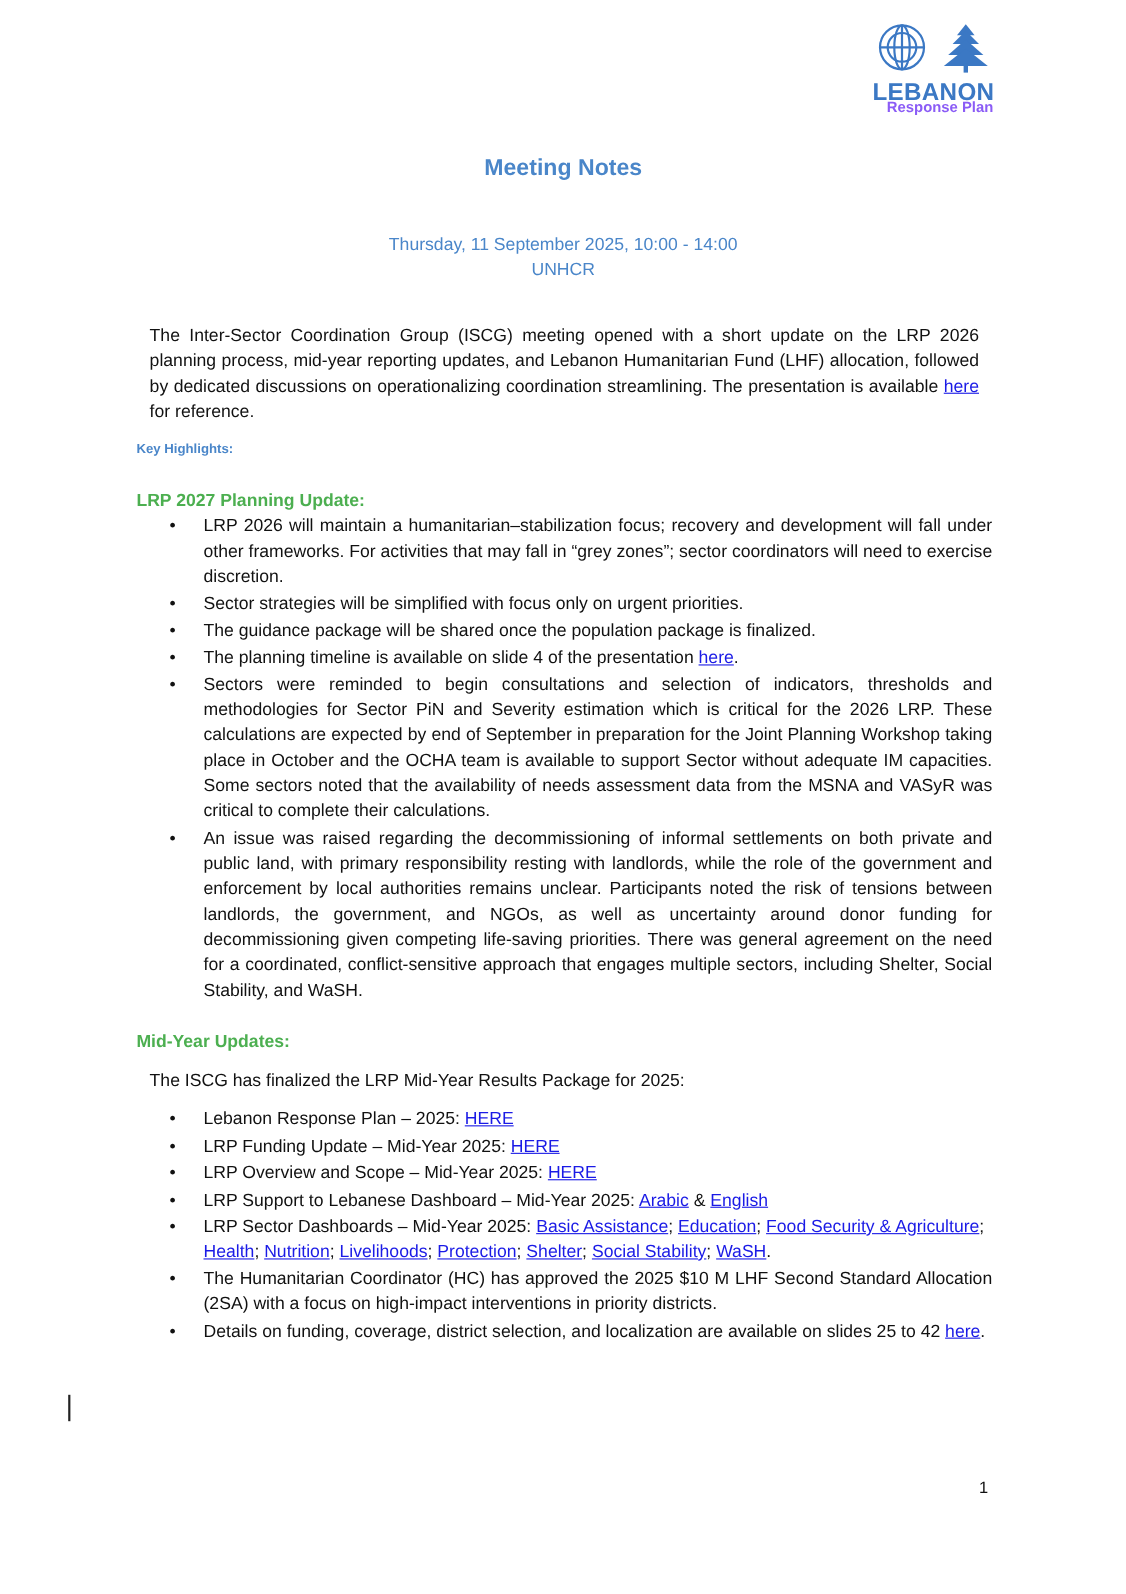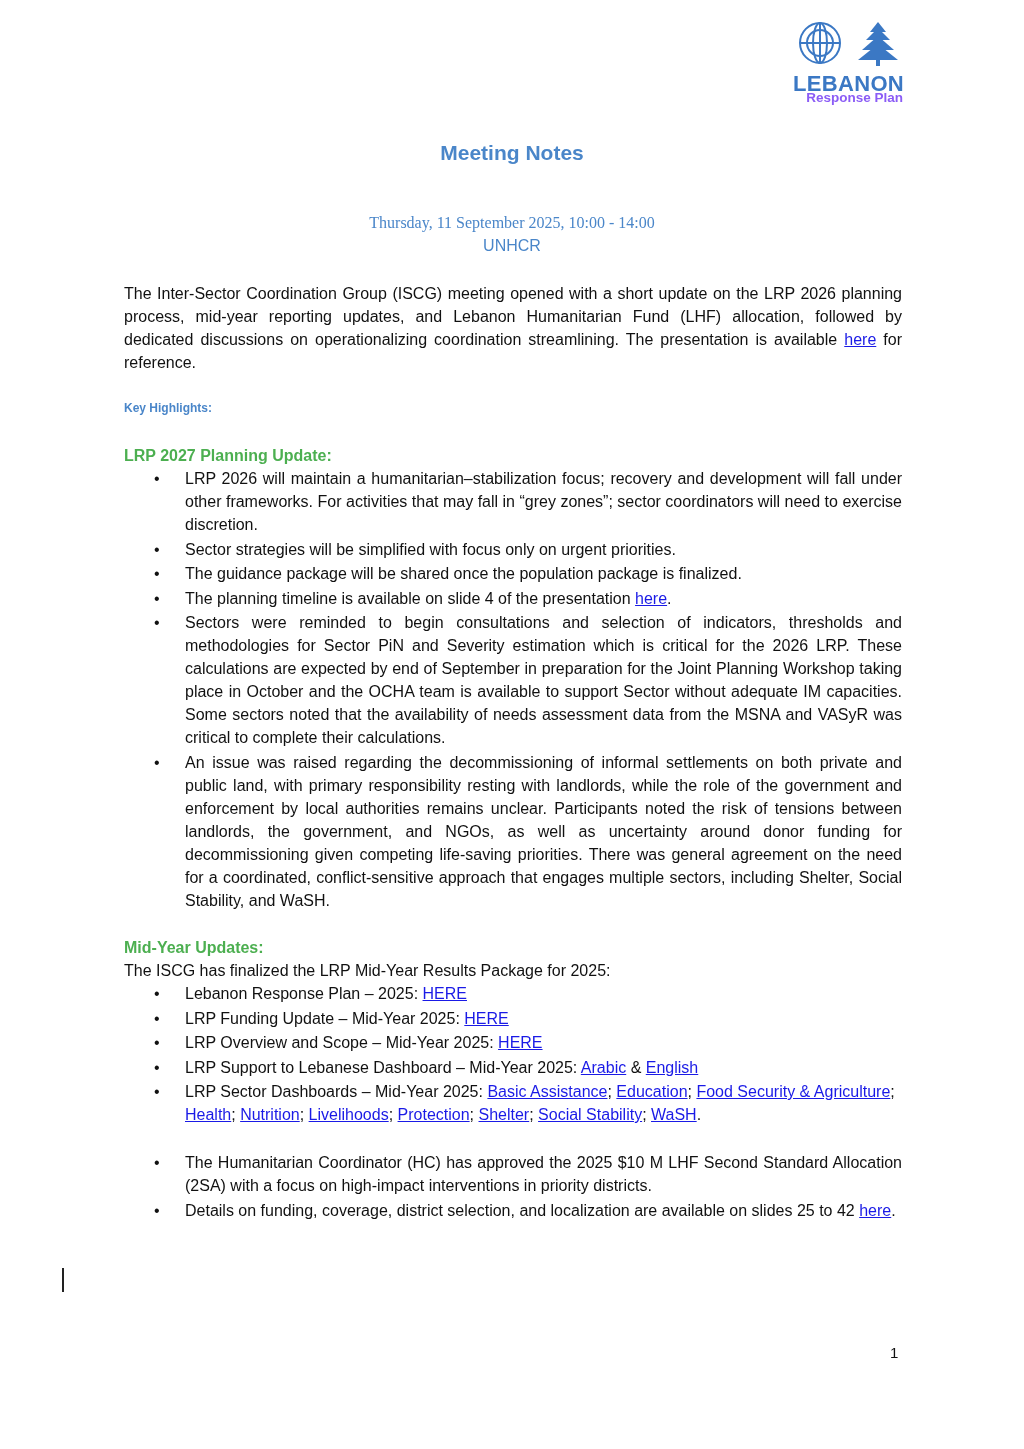--- a/index.html
+++ b/index.html
@@ -13,25 +13,25 @@
   .logo-text1 { position: absolute; left: 0; top: 53px; width: 118px; text-align: right;
                 font-size: 22px; font-weight: bold; color: #3b78c4; letter-spacing: 0.3px; }
   .logo-text2 { position: absolute; left: 0; top: 72px; width: 117px; text-align: right;
                 font-size: 13.5px; font-weight: bold; color: #8b5cf6; }
 
   .title { position: absolute; left: 0; width: 1024px; text-align: center;
            color: #4a86c9; font-weight: bold; }
   .t1 { top: 125px; font-size: 21px; margin-top: 16px; }
   .t2 { top: 154px; font-size: 21px; }
   .meta { position: absolute; left: 0; width: 1024px; text-align: center; color: #4a86c9; font-size: 16px; }
-  .m1 { top: 214px; font-family: Liberation Serif, serif; }
+  .m1 { top: 214px; }
   .m2 { top: 237px; }
 
   .content { position: absolute; left: 124px; width: 778px; font-size: 16px; line-height: 23px; }
-  p { margin: 0; text-align: justify; }
+  p { margin: 12px; text-align: justify; }
   a { color: #1a1ae6; text-decoration: underline; }
   .h-blue { color: #4a86c9; font-weight: bold; font-size: 12px; margin: 0; }
   .h-green { color: #4caf50; font-weight: bold; font-size: 16px; margin: 0; }
   ul { margin: 0; padding: 0; list-style: none; }
   li { position: relative; padding-left: 61px; text-align: justify; margin-bottom: 1.5px; }
   li .bul { position: absolute; left: 30px; top: 0; }
 
   .cursor { position: absolute; left: 62px; top: 1268px; width: 1.5px; height: 24px; background: #222; }
   .pagenum { position: absolute; left: 890px; top: 1344px; font-size: 15px; }
 </style>

